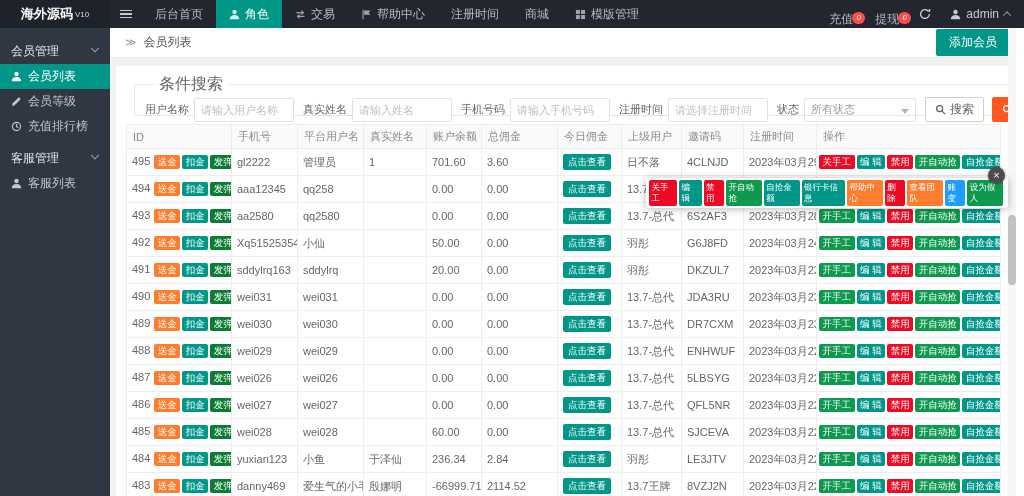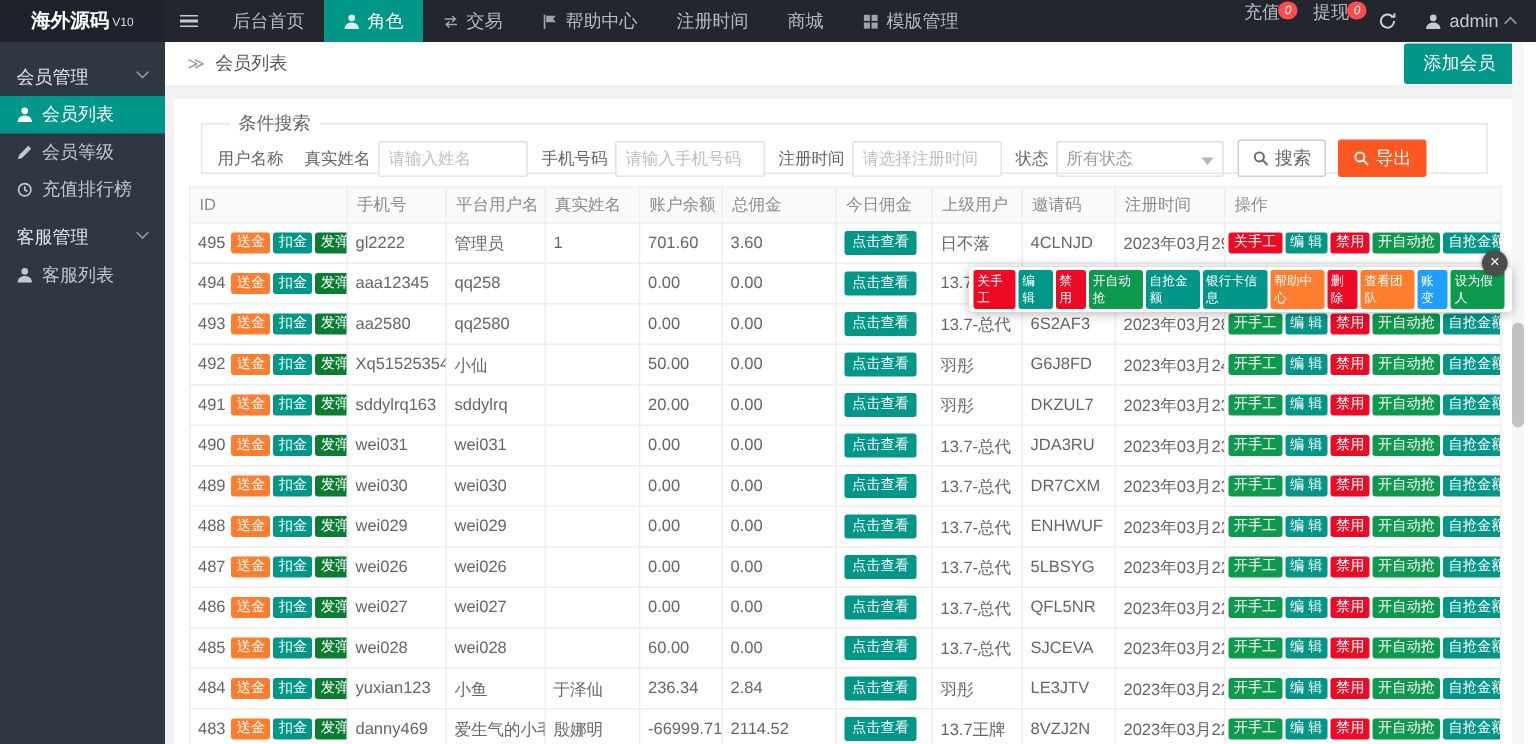--- a/index.html
+++ b/index.html
@@ -42,21 +42,21 @@
   .side-item svg { flex:0 0 auto; }
   
   .main { position:absolute; left:110px; top:28px; right:0; bottom:0; background:#f2f2f2; }
   .bc-bar { height:30px; background:#fff; display:flex; align-items:center; padding:0 14px 0 15px;
     color:#555; border-bottom:1px solid #ececec; }
   .bc-arrow { color:#9a9a9a; margin-right:7px; font-size:11px; }
   .add-btn { margin-left:auto; background:#009688; color:#fff; border:none; border-radius:2px;
     padding:5px 13px; font-size:12px; cursor:pointer; }
   .card { position:absolute; left:6px; right:14px; top:38px; bottom:0; background:#fff; padding:8px 10px; }
   fieldset.search-fs { border:1px solid #e6e6e6; margin:0 8px; height:42px; padding:1px 10px 6px; }
-  fieldset.search-fs legend { font-size:12px; color:#666; padding:0 6px; margin-left:8px; }
+  fieldset.search-fs legend { font-size:16px; color:#666; padding:0 6px; margin-left:8px; }
   .form-row { display:flex; align-items:center; white-space:nowrap; margin-top:1px; }
   .fgroup { display:flex; align-items:center; margin-right:9px; }
   .fgroup label { font-size:11px; color:#666; margin-right:5px; }
   .fgroup input { width:100px; height:24px; border:1px solid #e2e2e2; border-radius:2px;
     padding:0 6px; font-size:11px; color:#333; outline:none; }
   .fgroup input::placeholder { color:#c0c0c0; }
   .fake-select { width:112px; height:24px; border:1px solid #e2e2e2; border-radius:2px;
     display:flex; align-items:center; padding:0 18px 0 6px; font-size:11px; color:#999;
     position:relative; cursor:pointer; }
   .fake-select .sel-arrow { position:absolute; right:6px; top:10px; width:0; height:0;
@@ -144,21 +144,21 @@
             <rect x="1" y="1" width="4.4" height="4.4"></rect>
             <rect x="6.6" y="1" width="4.4" height="4.4"></rect>
             <rect x="1" y="6.6" width="4.4" height="4.4"></rect>
             <rect x="6.6" y="6.6" width="4.4" height="4.4"></rect>
           </svg>
         </span>
         <span>模版管理</span>
       </div>
     </nav>
   <div class="header-right">
-    <div id="quick-links" style="display:flex;align-items:flex-start;">
+    <div id="quick-links" style="display:flex;align-items:flex-end;">
         <div class="hdr-link">
           <span>充值</span>
           <i class="hdr-badge" style="background: rgb(255, 77, 79);">0</i>
         </div>
         <div class="hdr-link">
           <span>提现</span>
           <i class="hdr-badge" style="background: rgb(255, 77, 79);">0</i>
         </div>
       </div>
     <div class="hdr-refresh">
@@ -230,20 +230,21 @@
     <span>会员列表</span>
     <button class="add-btn">添加会员</button>
   </div>
 
   <div class="card">
     <fieldset class="search-fs">
       <legend>条件搜索</legend>
       <div class="form-row" id="search-row">
           <div class="fgroup">
             <label>用户名称</label>
+            <input placeholder="请输入用户名称" style="">
           </div>
           <div class="fgroup">
             <label>真实姓名</label>
             <input placeholder="请输入姓名" style="">
           </div>
           <div class="fgroup">
             <label>手机号码</label>
             <input placeholder="请输入手机号码" style="">
           </div>
           <div class="fgroup">

